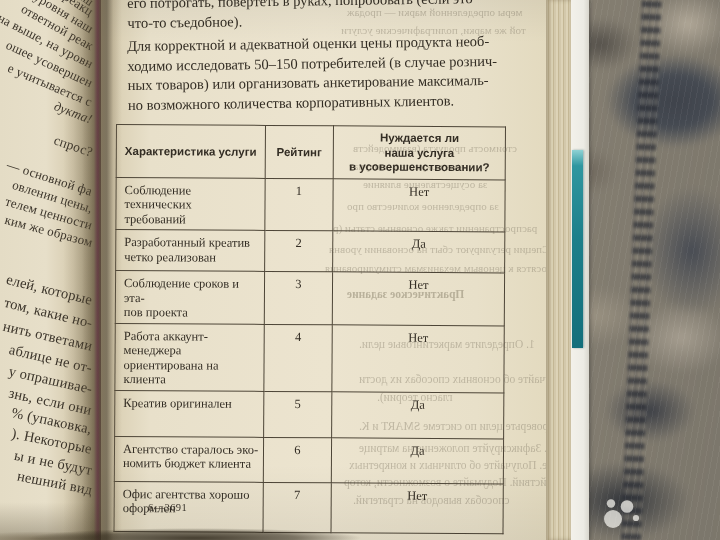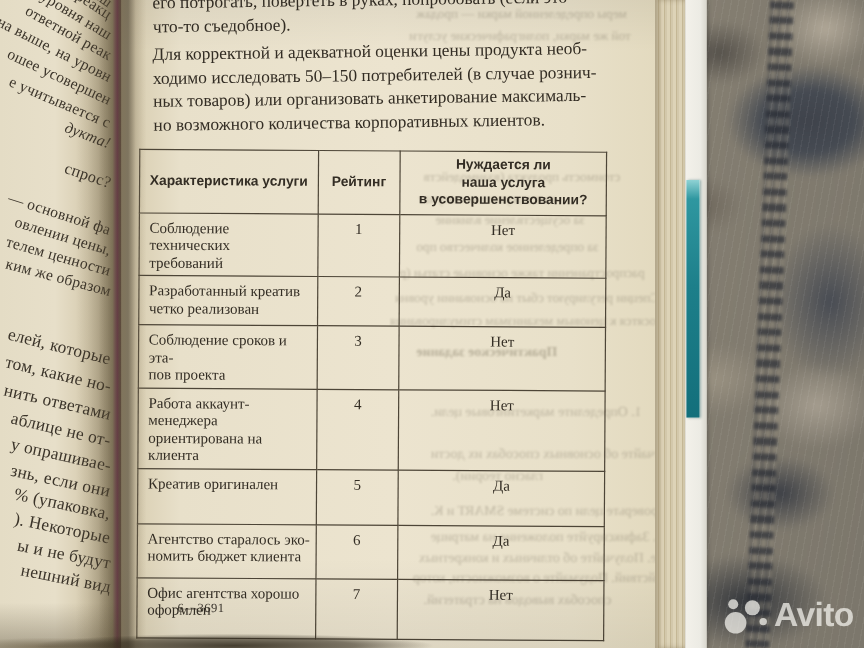--- a/index.html
+++ b/index.html
@@ -244,16 +244,15 @@
 
   <div class="bottom-shadow"></div>
 
   <div class="watermark">
     <svg class="wm-icon" width="37" height="34" viewBox="0 0 37 34">
       <circle cx="10" cy="23" r="9"></circle>
       <circle cx="24" cy="10.5" r="6.3"></circle>
       <circle cx="8" cy="7.5" r="4.2"></circle>
       <circle cx="33" cy="22" r="3.1"></circle>
     </svg>
-    <span class="wm-text">Avito</span>
   </div>
 
 </div>
 
 </body></html>

